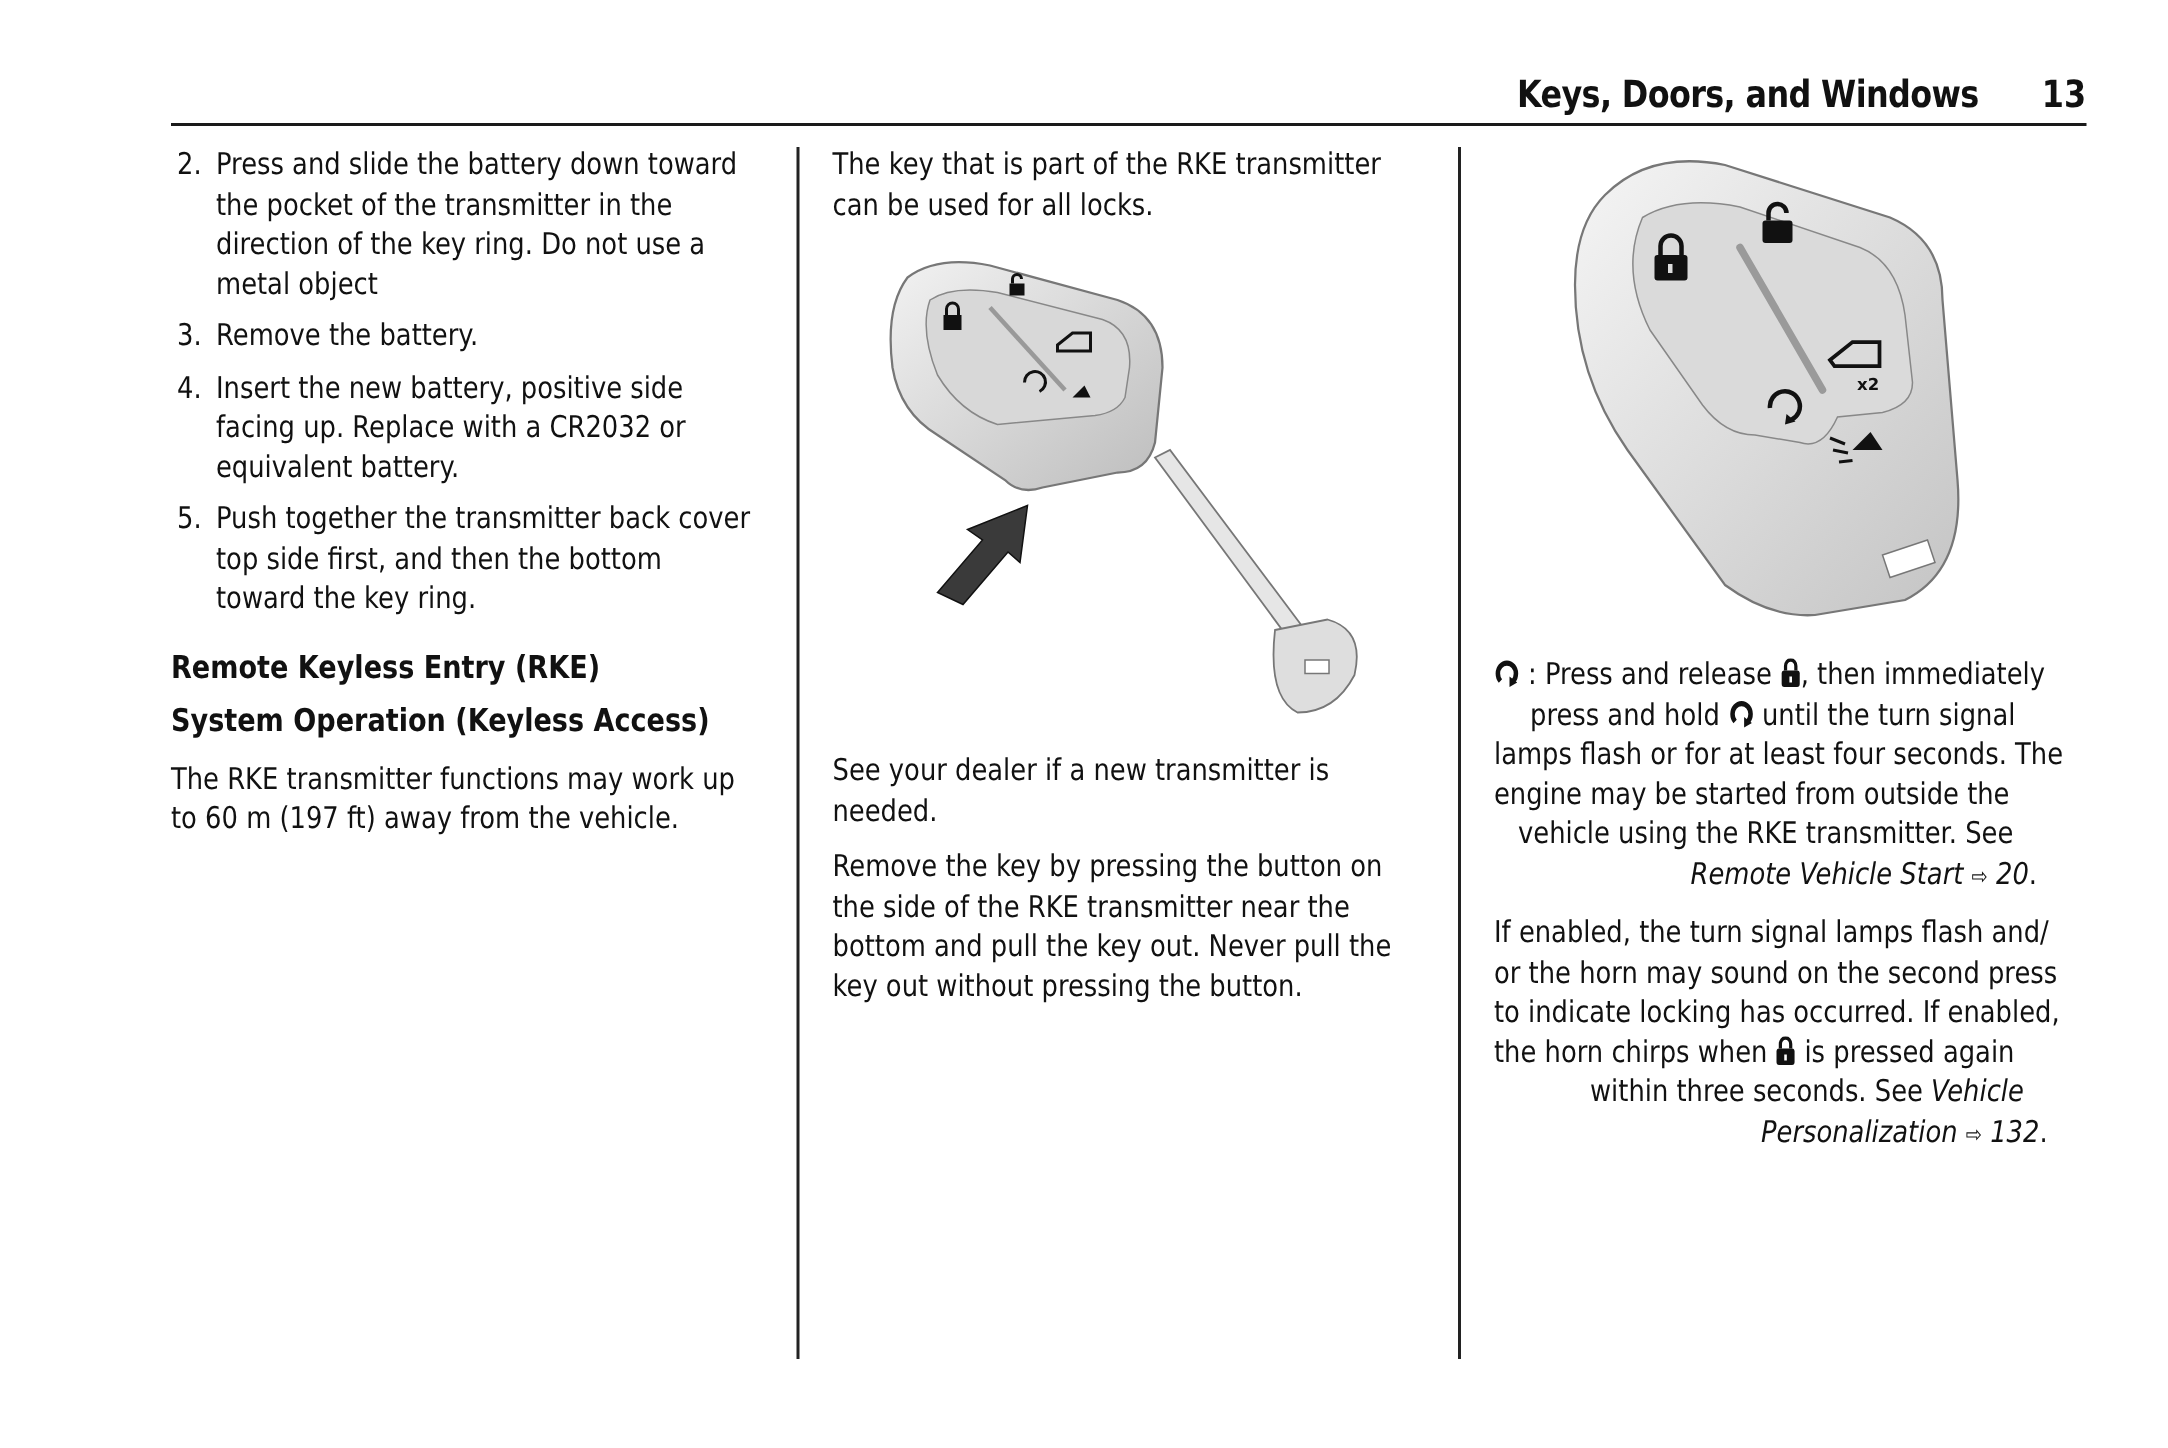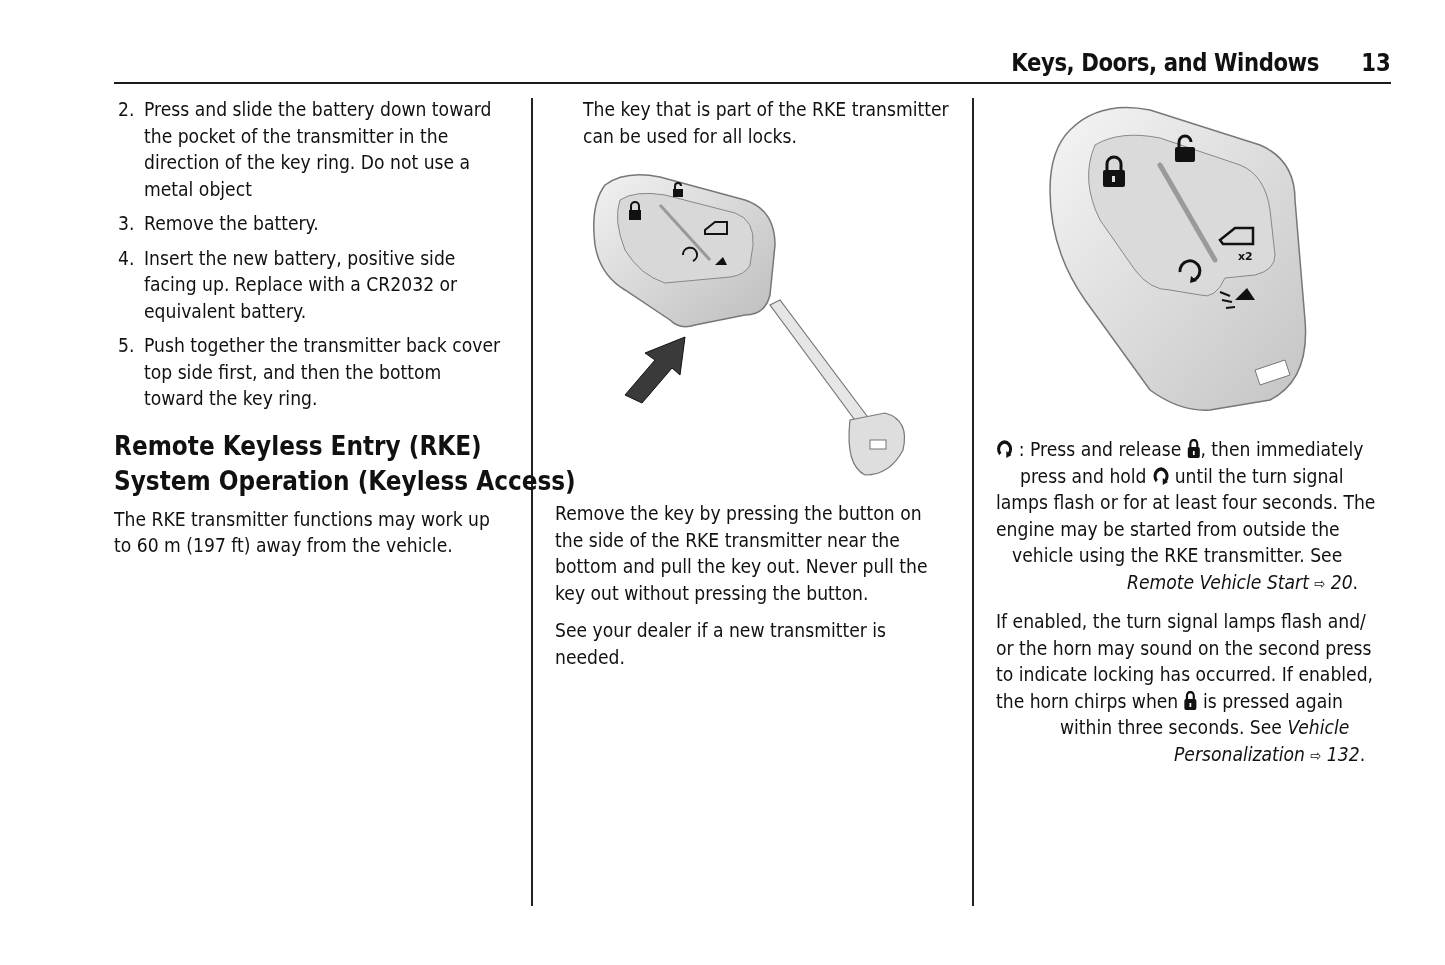--- a/index.html
+++ b/index.html
@@ -18,27 +18,27 @@
     font-weight: bold; font-size: 25px; transform: scaleX(0.85); transform-origin: right top;
   }
   .header-rule {
     position: absolute; top: 82px; left: 114px; width: 1277px; height: 2px; background: #1a1a1a;
   }
   .col-rule { position: absolute; width: 1.5px; background: #222; top: 98px; height: 808px; }
   .col { position: absolute; font-size: 20px; line-height: 26.5px; }
   .col p { margin: 0 0 11px 0; }
   .narrow { display: inline-block; transform: scaleX(0.86); transform-origin: left top; white-space: nowrap; }
   .col1 { left: 114px; top: 96px; width: 410px; }
-  .col2 { left: 583px; top: 96px; width: 400px; }
+  .col2 { left: 555px; top: 96px; width: 400px; }
   .col3 { left: 996px; top: 436px; width: 400px; text-align: right; }
   ol.steps { list-style: none; margin: 0; padding: 0; }
   ol.steps li { position: relative; padding-left: 30px; margin-bottom: 8px; }
   ol.steps li .num { position: absolute; left: 4px; top: 0; }
   h2.section {
-    font-weight: bold; font-size: 27px; line-height: 35px; margin: 16px 0 8px 0;
+    font-weight: bold; font-size: 21px; line-height: 35px; margin: 16px 0 8px 0;
   }
   em { font-style: italic; }
   .icon-inline { display: inline-block; vertical-align: -3px; }
   .figure { position: absolute; }
 </style>
 </head>
 <body>
 
 <div>
   <div class="header-title">Keys, Doors, and Windows</div>
@@ -128,28 +128,28 @@
   </g>
   <g>
     <path d="M185,140 L195,135 L285,255 L275,262 Z" fill="#e6e6e6" stroke="#777" stroke-width="1.2"></path>
     <path d="M265,255 L300,248 Q325,255 318,285 Q305,310 280,310 Q260,300 265,255 Z" fill="#dedede" stroke="#777" stroke-width="1.2"></path>
     <rect x="285" y="275" width="16" height="9" fill="#fff" stroke="#777"></rect>
   </g>
 </svg>
 
 <div class="col" style="left:555px; top:500px; width:400px">
   <p>
+    <span class="narrow">See your dealer if a new transmitter is</span><br>
+    <span class="narrow">needed.</span>
+  </p>
+  <p>
     <span class="narrow">Remove the key by pressing the button on</span><br>
     <span class="narrow">the side of the RKE transmitter near the</span><br>
     <span class="narrow">bottom and pull the key out. Never pull the</span><br>
     <span class="narrow">key out without pressing the button.</span>
-  </p>
-  <p>
-    <span class="narrow">See your dealer if a new transmitter is</span><br>
-    <span class="narrow">needed.</span>
   </p>
 </div>
 
 <svg class="figure" style="left:1040px; top:100px" width="320" height="320" viewBox="0 0 320 320">
   <defs>
     <linearGradient id="fobg2" x1="0" y1="0" x2="1" y2="1">
       <stop offset="0" stop-color="#f5f5f5"></stop>
         <stop offset="1" stop-color="#c4c4c4"></stop>
     </linearGradient>
   </defs>

